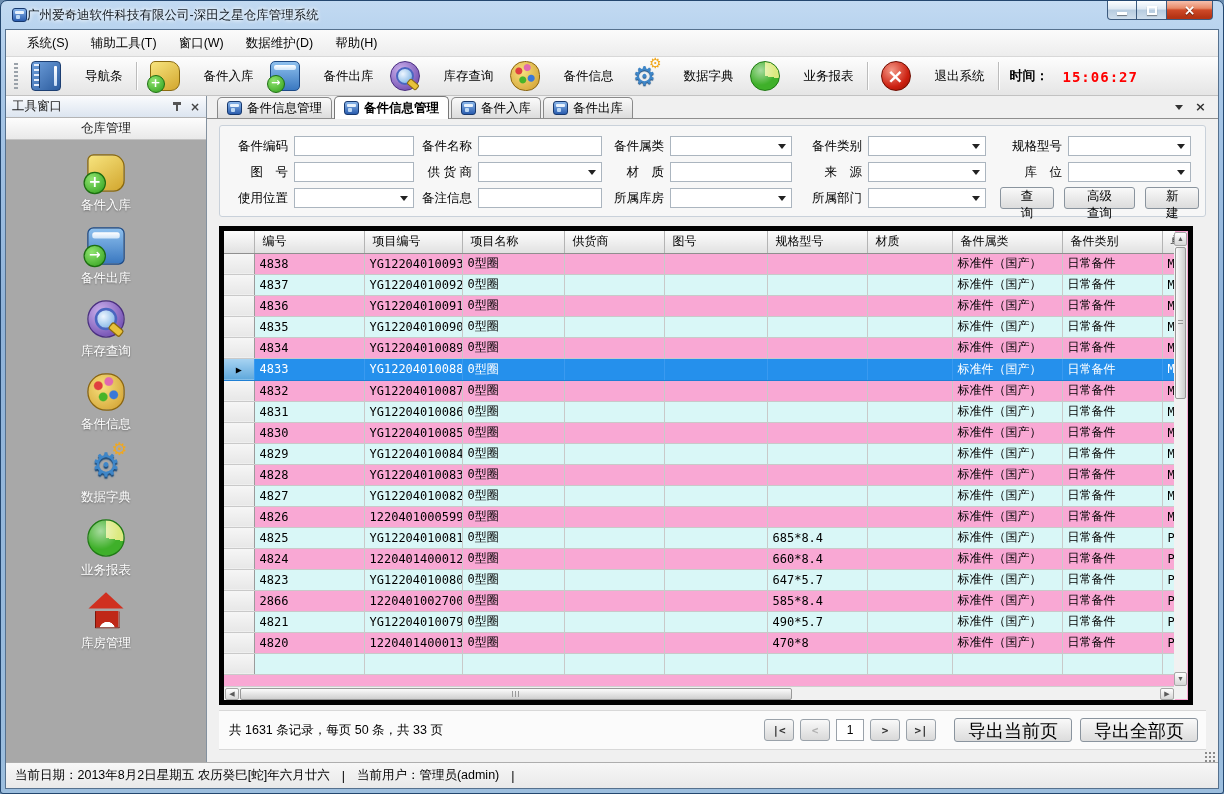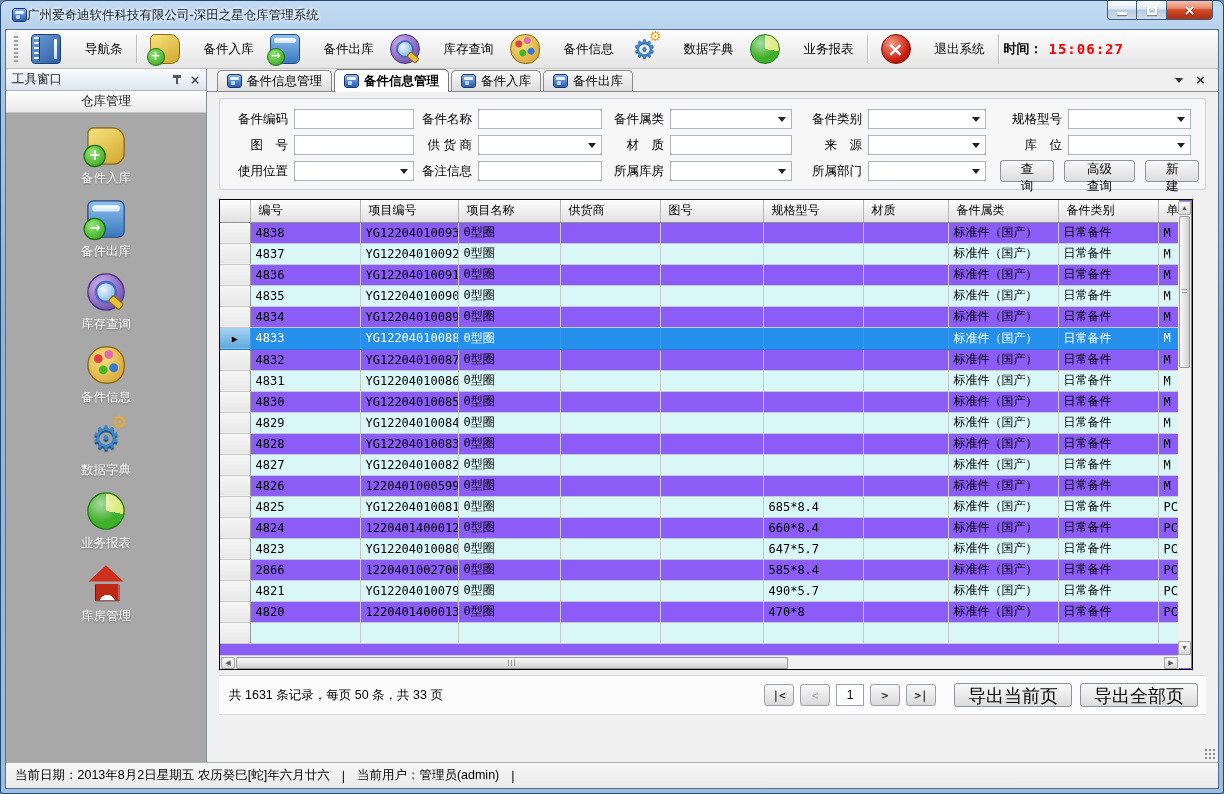--- a/index.html
+++ b/index.html
@@ -31,21 +31,21 @@
 
   
   .toolbar{height:39px;flex:none;background:linear-gradient(#fdfdfd,#e5e5e5);border-bottom:1px solid #c2c2c2;
     display:flex;align-items:center;padding:0 6px;}
   .tb-grip{width:4px;height:26px;margin:0 5px 0 2px;
     background:repeating-linear-gradient(180deg,#9aa2aa 0 2px,transparent 2px 4px);}
   .tb-items{display:flex;align-items:center;}
   .tb-item{display:flex;align-items:center;gap:24px;padding:3px 8px;border-radius:3px;}
   .tb-label{font-size:12.5px;white-space:nowrap;}
   .tb-sep{width:1px;height:28px;background:#bcbcbc;box-shadow:1px 0 0 #fff;margin:0 5px;}
-  .tb-time{display:flex;align-items:center;gap:6px;margin-left:0;}
+  .tb-time{display:flex;align-items:flex-end;gap:14px;margin-left:6px;}
   .time-label{font-size:13px;font-weight:bold;}
   .time-value{font:bold 14px "DejaVu Sans Mono","Liberation Mono",monospace;color:#f00;letter-spacing:1px;}
 
   
   .ic{width:30px;height:30px;position:relative;display:inline-block;flex:none;}
   .navigator-icon{background:linear-gradient(135deg,#6fa0dc,#2c5c9e);border:1px solid #1d3f72;border-radius:4px;}
   .navigator-icon::before{content:"";position:absolute;left:2px;top:2px;bottom:2px;width:5px;border-right:1px solid #16345e;
     background:repeating-linear-gradient(180deg,#e6eefa 0 2px,transparent 2px 5px);}
   .navigator-icon::after{content:"";position:absolute;right:3px;top:4px;bottom:4px;width:3px;background:linear-gradient(#fff,#c8dcf4);border-radius:1px;}
   .parts-in-icon{background:linear-gradient(145deg,#f7e47e,#d2a62e);border:1px solid #8a6a10;border-radius:5px 10px 9px 5px;}
@@ -127,21 +127,21 @@
   .s-ctl{flex:none;position:relative;height:20px;}
   .s-input{width:100%;height:20px;border:1px solid #abb5bf;background:#fff;padding:0 4px;font-size:12px;}
   .s-select{width:100%;height:20px;border:1px solid #abb5bf;background:#fff;}
   .s-select::after{content:"";position:absolute;right:6px;top:8px;width:0;height:0;
     border-left:4px solid transparent;border-right:4px solid transparent;border-top:5px solid #222;}
   .s-btns{display:flex;gap:10px;margin-left:14px;}
   .fbtn{height:22px;padding:0 17px;border:1px solid #8a949e;border-radius:3px;font-size:12.5px;
     background:linear-gradient(#f9f9f9,#dcdcdc);}
 
   
-  .grid{flex:none;width:974px;margin:9px 0 0 12px;border:1px solid #000000;background:#8b5cf6;position:relative;}
+  .grid{flex:none;width:974px;margin:9px 0 0 12px;border:5px solid #000000;background:#f9a8d4;position:relative;}
   .grid-clip{height:455px;overflow:hidden;margin-right:13px;}
   table{border-collapse:collapse;table-layout:fixed;width:961px;}
   th{height:22px;background:linear-gradient(#fdfdfd,#e1e1e1);border-right:1px solid #b4b4b4;border-bottom:1px solid #8f8f8f;
     font-weight:normal;font-size:12px;text-align:left;padding:0 2px 0 8px;white-space:nowrap;overflow:hidden;}
   td{height:21px;border-right:1px solid #c9c9c9;border-bottom:1px solid #c9c9c9;padding:0 2px 0 5px;
     white-space:nowrap;overflow:hidden;font-family:"DejaVu Sans Mono","Liberation Mono",monospace;font-size:12px;}
   td.rowhead{background:linear-gradient(#f6f6f6,#e7e7e7);border-right:1px solid #9b9b9b;padding:0;text-align:center;}
   tr.alt td{background:#d9f7f7;}
   tr.alt td.rowhead{background:linear-gradient(#f6f6f6,#e7e7e7);}
   tr.sel td{background:#2590ec;color:#fff;border-right-color:#3a9af0;border-bottom-color:#1f7fd4;}
@@ -198,20 +198,27 @@
       </div>
     <div class="cap cap-max">
         <span class="g-max"></span>
       </div>
     <div class="cap cap-close">
         <span class="g-close">×</span>
       </div>
   </div>
 
   <div class="app">
+    <div class="menubar">
+        <div class="menu-item">系统(S)</div>
+        <div class="menu-item">辅助工具(T)</div>
+        <div class="menu-item">窗口(W)</div>
+        <div class="menu-item">数据维护(D)</div>
+        <div class="menu-item">帮助(H)</div>
+      </div>
 
     <div class="toolbar">
       <div class="tb-grip"></div>
       <div class="tb-items">
           <div class="tb-item">
             <span class="ic navigator-icon"></span>
             <span class="tb-label">导航条</span>
           </div>
           <span class="tb-sep"></span>
           <div class="tb-item">

